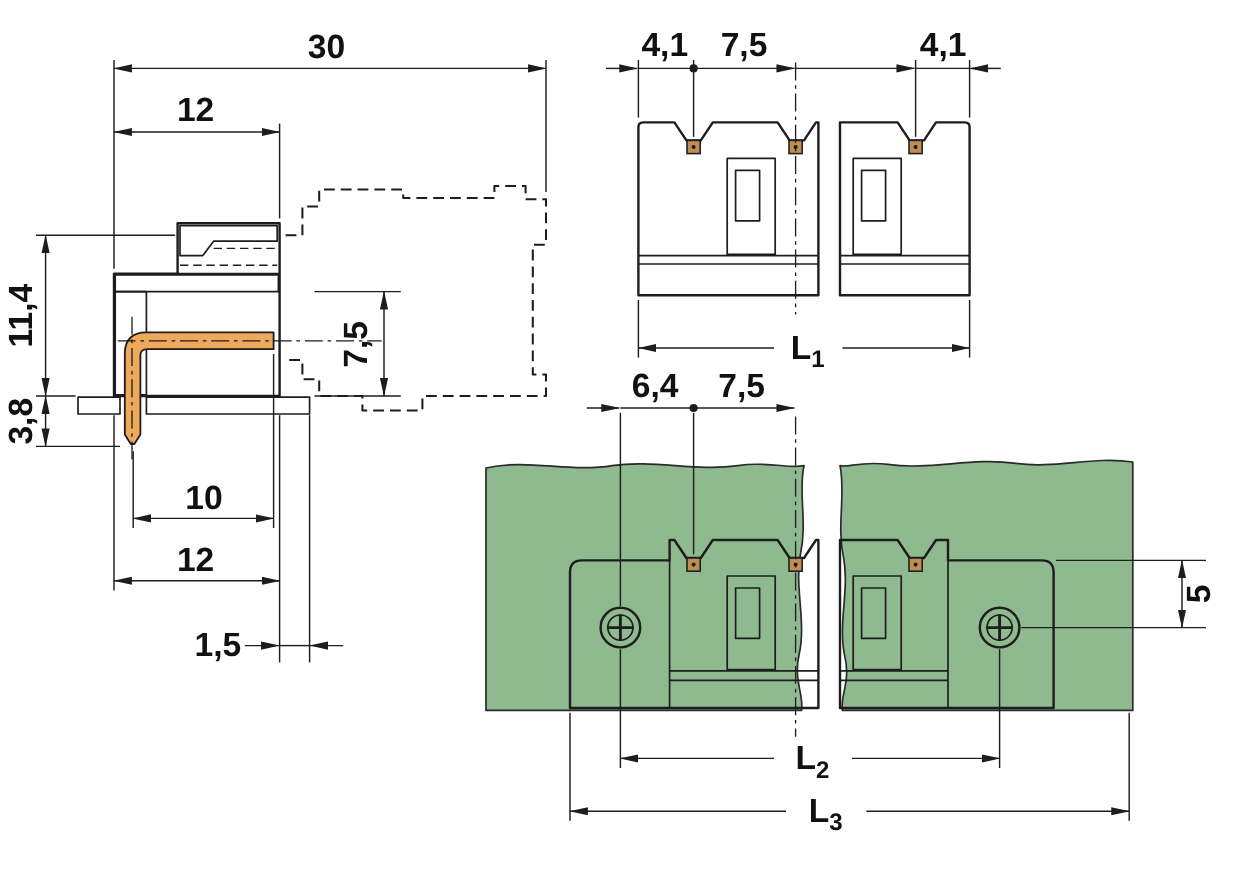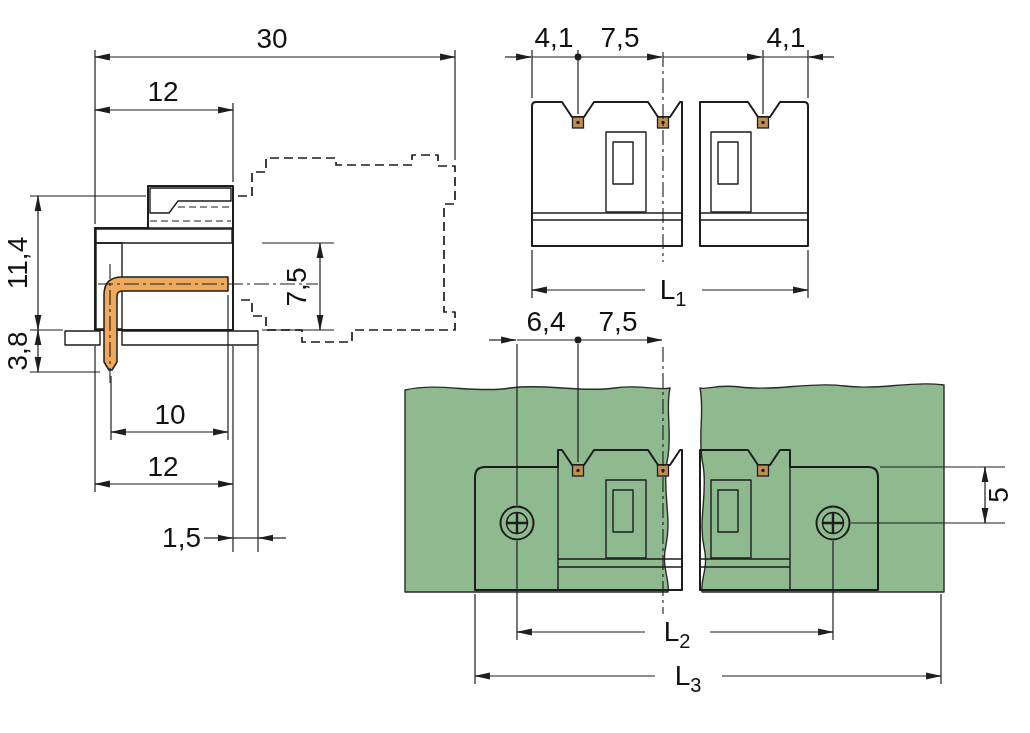--- a/index.html
+++ b/index.html
@@ -1,17 +1,17 @@
 <!DOCTYPE html>
 <html><head>
 <meta charset="utf-8">
 <style>
   html,body { margin:0; padding:0; background:#ffffff; }
   .stage { position:relative; width:1030px; height:733px; background:#ffffff; overflow:hidden;
-           font-family:"Liberation Sans","DejaVu Sans",sans-serif; }
+           font-family:"Liberation Sans","DejaVu Sans",sans-serif;font-weight:bold; }
   svg { position:absolute; left:0; top:0; }
   .edge  { fill:none; stroke:#1d1d1d; stroke-width:2;   stroke-linejoin:round; }
   .thin  { fill:none; stroke:#1d1d1d; stroke-width:1.4; stroke-linejoin:round; }
   .dim   { fill:none; stroke:#1d1d1d; stroke-width:1.2; }
   .dash  { fill:none; stroke:#1d1d1d; stroke-width:1.7; stroke-dasharray:9 5; stroke-linejoin:round; }
   .hdash { fill:none; stroke:#1d1d1d; stroke-width:1.2; stroke-dasharray:7 4; }
   .cline { fill:none; stroke:#1d1d1d; stroke-width:1.1; stroke-dasharray:15 4 3 4; }
   .soft  { stroke:#2a2a2a; stroke-width:1.4; stroke-linejoin:round; }
   .dimtext { font-size:28px; fill:#111111; }
   .sub   { font-size:20px; }

